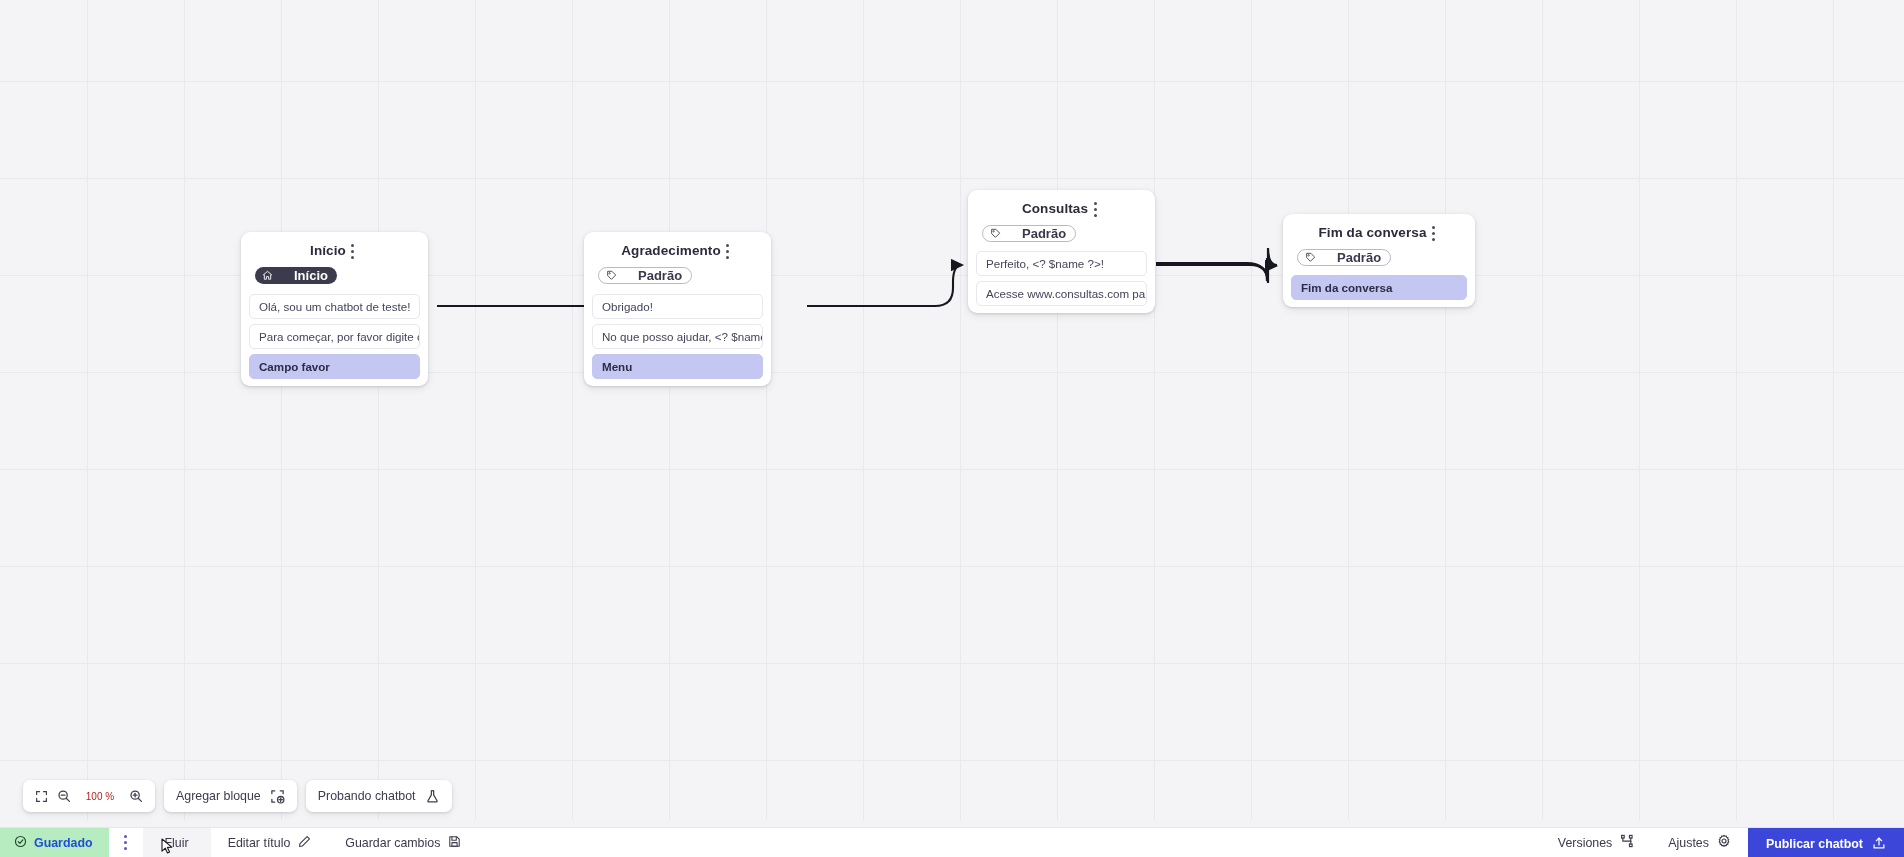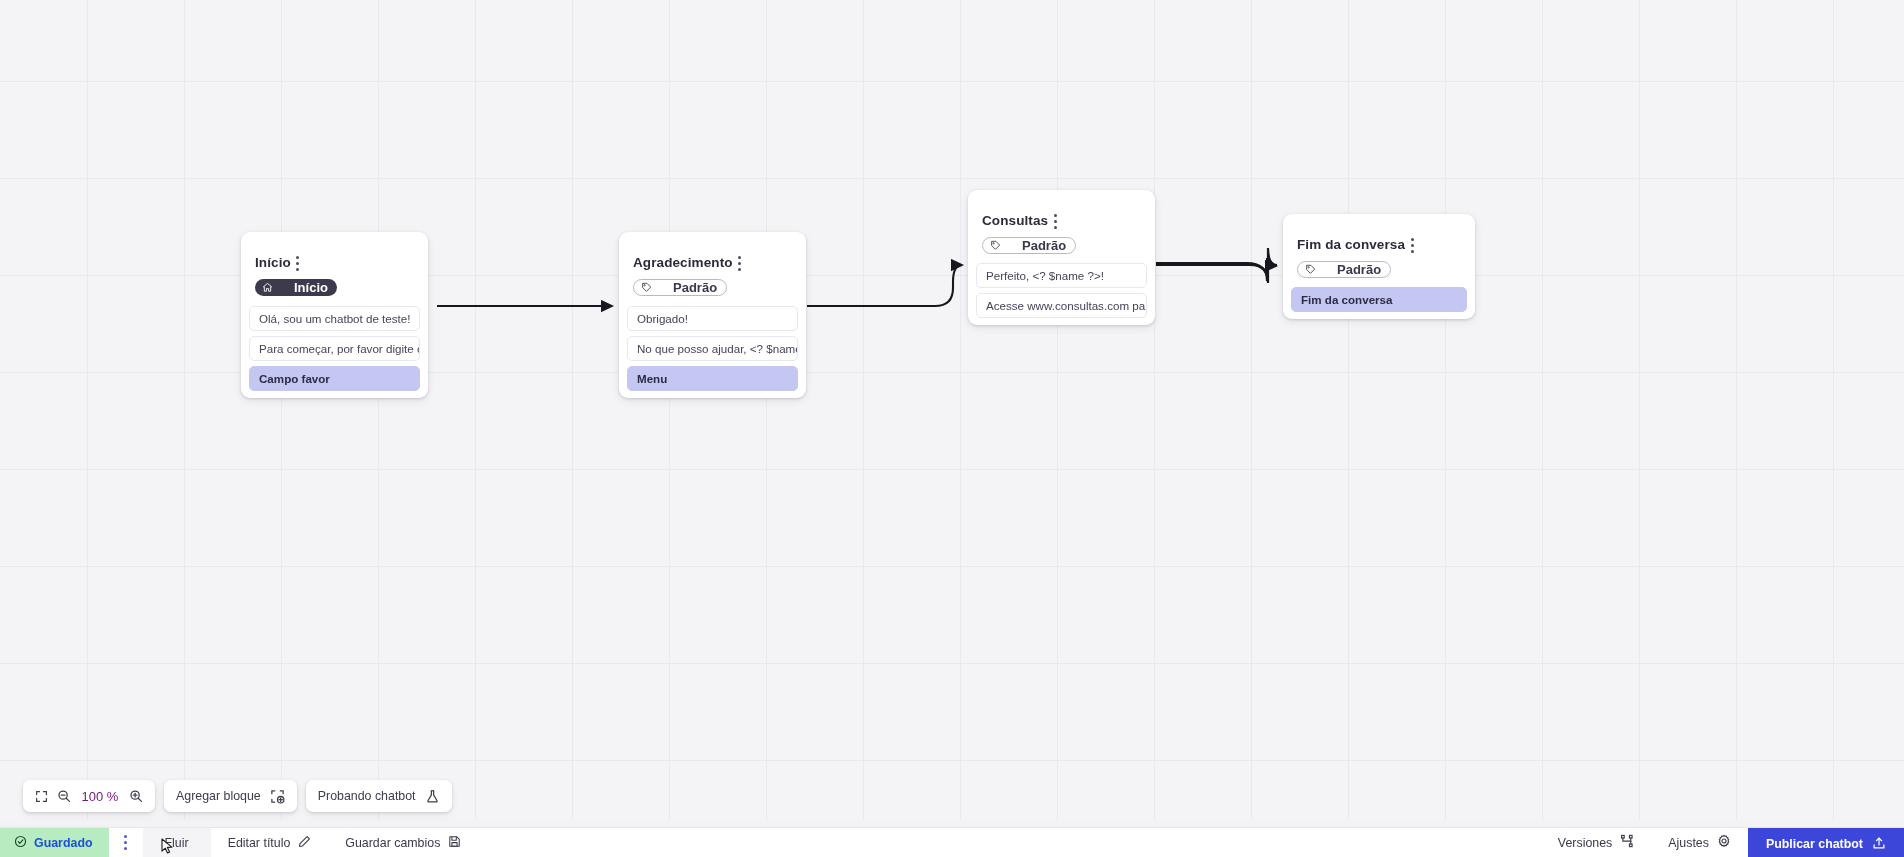--- a/index.html
+++ b/index.html
@@ -31,23 +31,22 @@
     position: absolute;
     background: #ffffff;
     border-radius: 9px;
     box-shadow: 0 1px 3px rgba(20,20,40,.16), 0 3px 10px rgba(20,20,40,.07);
     padding: 11px 0 7px 0;
     user-select: none;
   }
   .node-head {
     display: flex;
     align-items: flex-start;
-    justify-content: flex-start;
+    justify-content: center;
     padding: 0 13px 0 14px;
-    margin-top: 12px;
   }
   .node-title {
     font-size: 13.5px;
     font-weight: bold;
     color: #2b2b3c;
     letter-spacing: .1px;
     line-height: 16px;
   }
   .dots {
     width: 14px; height: 18px;
@@ -84,21 +83,21 @@
     color: #44445a;
     white-space: nowrap;
     overflow: hidden;
     cursor: pointer;
   }
   .item.plain { background: #ffffff; border: 1px solid #e7e7ee; }
   .item.accent { background: #c4c7f1; color: #2c2c46; font-weight: bold; border: 1px solid #c4c7f1; }
 
   
   #node-inicio        { left: 241px; top: 232px; width: 187px; }
-  #node-agradecimento { left: 619px; top: 232px; width: 187px; }
+  #node-agradecimento { left: 584px; top: 232px; width: 187px; }
   #node-consultas     { left: 968px; top: 190px; width: 187px; }
   #node-fim           { left: 1283px; top: 214px; width: 192px; }
 
   #node-consultas .items, #node-fim .items { margin-top: 8px; }
 
   
   #toolbar {
     position: absolute;
     left: 23px; bottom: 45px;
     display: flex; align-items: center; gap: 9px;
@@ -109,21 +108,21 @@
     border-radius: 7px;
     box-shadow: 0 1px 3px rgba(20,20,40,.15), 0 3px 9px rgba(20,20,40,.06);
     height: 32px;
     display: flex; align-items: center;
     padding: 0 12px;
     gap: 9px;
     font-size: 12.4px;
     color: #3c3c4e;
     cursor: pointer;
   }
-  .tool-group .zoom-val { font-size: 13px; color: #701a75; min-width: 40px; text-align: center; }
+  .tool-group .zoom-val { font-size: 10px; color: #b91c1c; min-width: 40px; text-align: center; }
   .tool-ic { display: flex; align-items: center; justify-content: center; cursor: pointer; }
   .tool-label { white-space: nowrap; }
 
   
   #hscroll {
     position: absolute;
     left: 0; bottom: 22px;
     width: 1904px; height: 9px;
     z-index: 4;
   }

